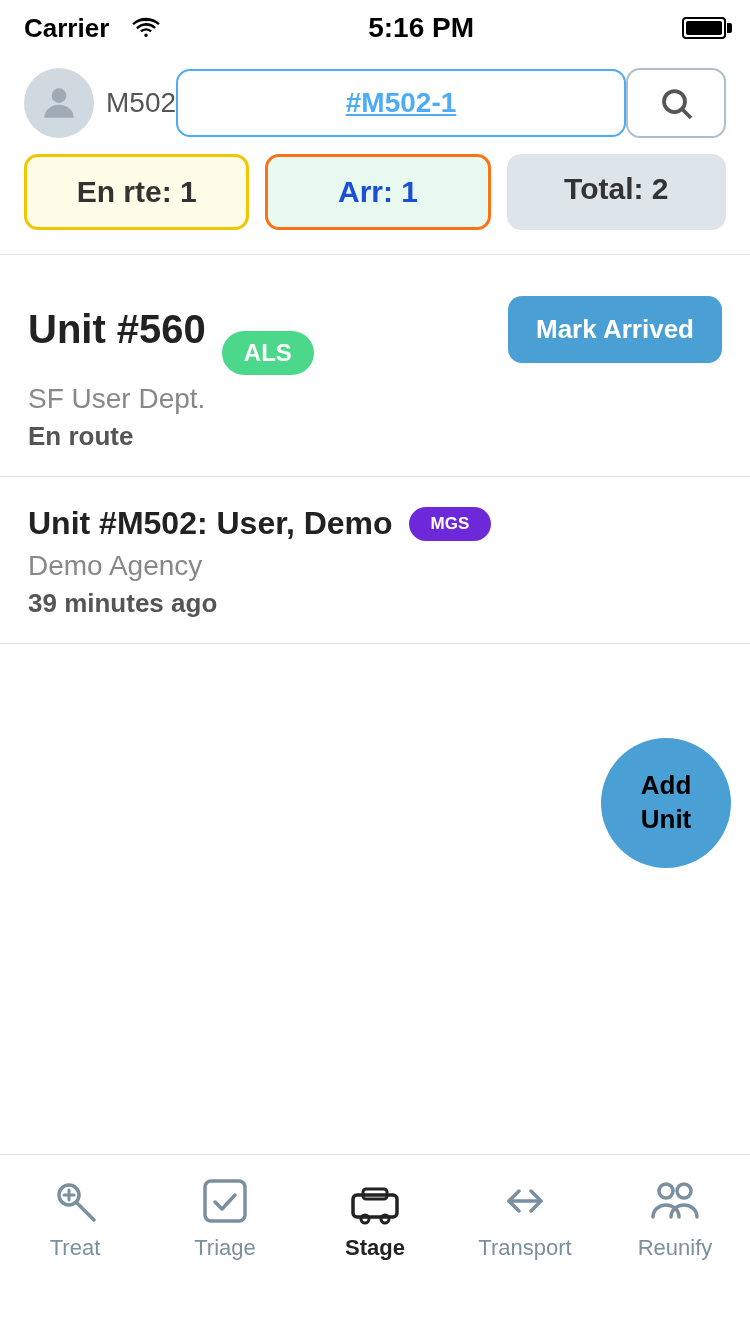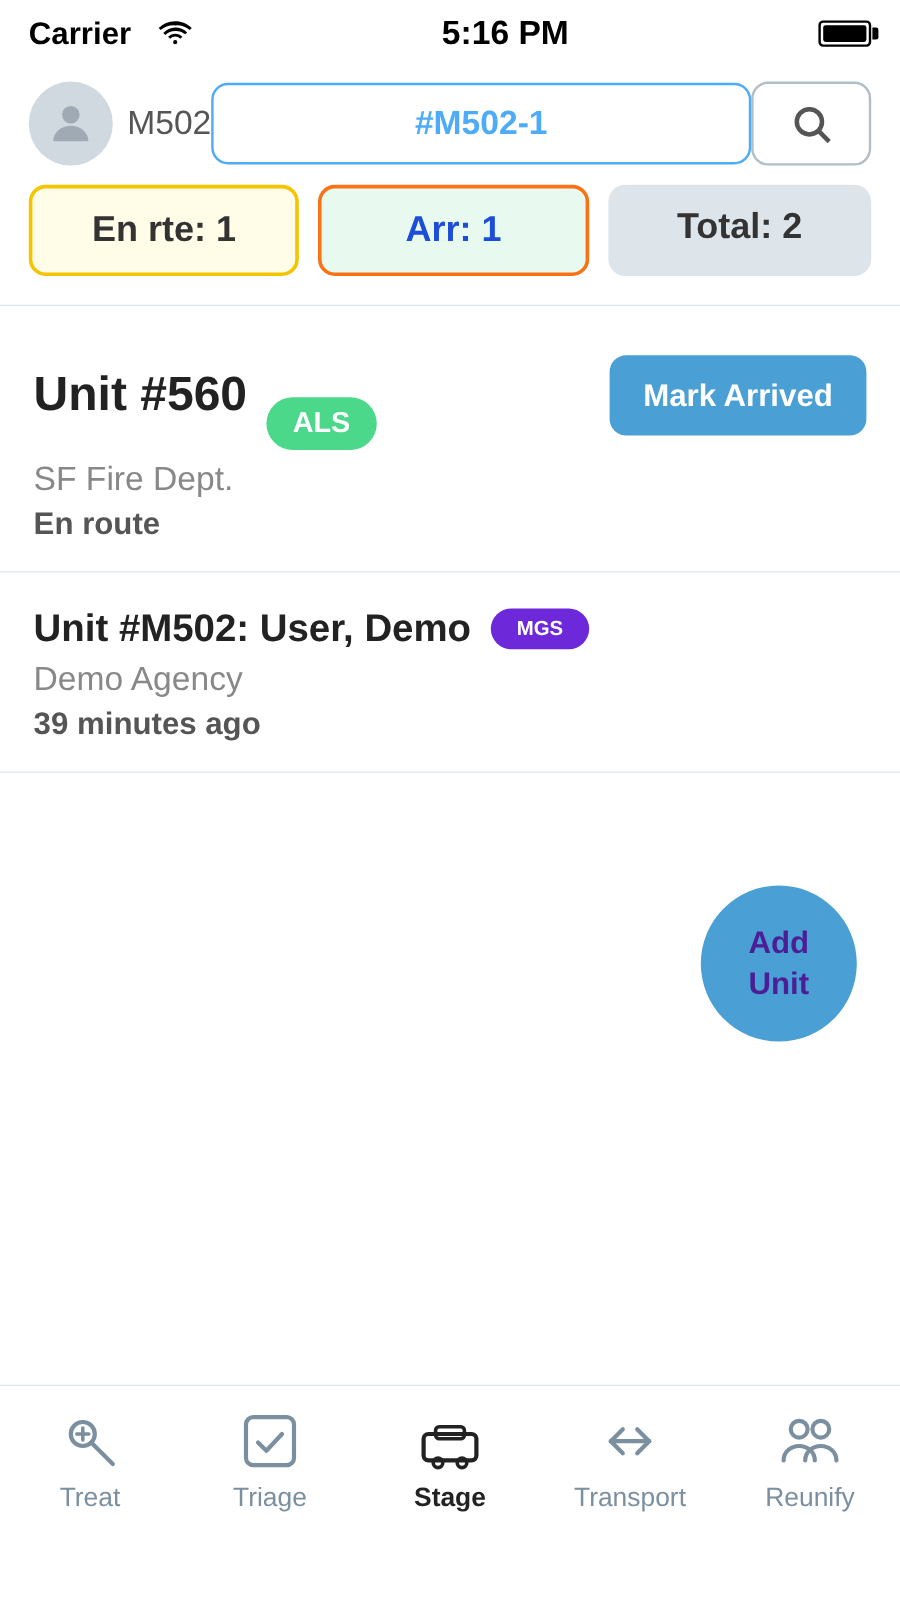--- a/index.html
+++ b/index.html
@@ -47,20 +47,21 @@
       flex: 1;
       border: 2.5px solid #4dabf7;
       border-radius: 14px;
       padding: 16px 12px;
       text-align: center;
       font-size: 28px;
       color: #4dabf7;
       font-weight: 600;
       background: #fff;
       cursor: pointer;
+      text-decoration: underline;
     }
     .search-btn {
       width: 100px; height: 70px;
       border: 2.5px solid #b0bec5;
       border-radius: 14px;
       display: flex; align-items: center; justify-content: center;
       background: #fff;
       cursor: pointer;
     }
     .search-btn svg { width: 36px; height: 36px; stroke: #555; fill: none; stroke-width: 2.5; }
@@ -124,27 +125,27 @@
     .unit-agency { font-size: 28px; color: #888; margin-bottom: 6px; }
     .unit-status { font-size: 26px; color: #555; font-weight: 600; }
 
     
     .content-area {
       position: relative;
       min-height: 260px;
     }
     .add-unit-fab {
       position: absolute;
-      right: 36px;
+      right: 19px;
       bottom: 36px;
       width: 130px;
       height: 130px;
       border-radius: 50%;
       background: #4a9fd4;
-      color: #4c1d95;
+      color: #000000;
       font-size: 26px;
       font-weight: 700;
       text-align: center;
       display: flex;
       flex-direction: column;
       align-items: center;
       justify-content: center;
       cursor: pointer;
       border: none;
       line-height: 1.3;
@@ -239,21 +240,21 @@
 </div>
 
 <div class="divider"></div>
 
 <div class="unit-card">
   <div class="unit-header">
     <span class="unit-title">Unit #560</span>
     <span class="badge-als">ALS</span>
     <button class="mark-arrived-btn">Mark Arrived</button>
   </div>
-  <div class="unit-agency">SF Fire Dept.</div>
+  <div class="unit-agency">SF User Dept.</div>
   <div class="unit-status">En route</div>
 </div>
 
 <div class="divider"></div>
 
 <div class="unit-card">
   <div class="unit-header">
     <span class="unit-title" style="font-size:32px;">Unit #M502: User, Demo</span>
     <span class="badge-mgs">MGS</span>
   </div>

